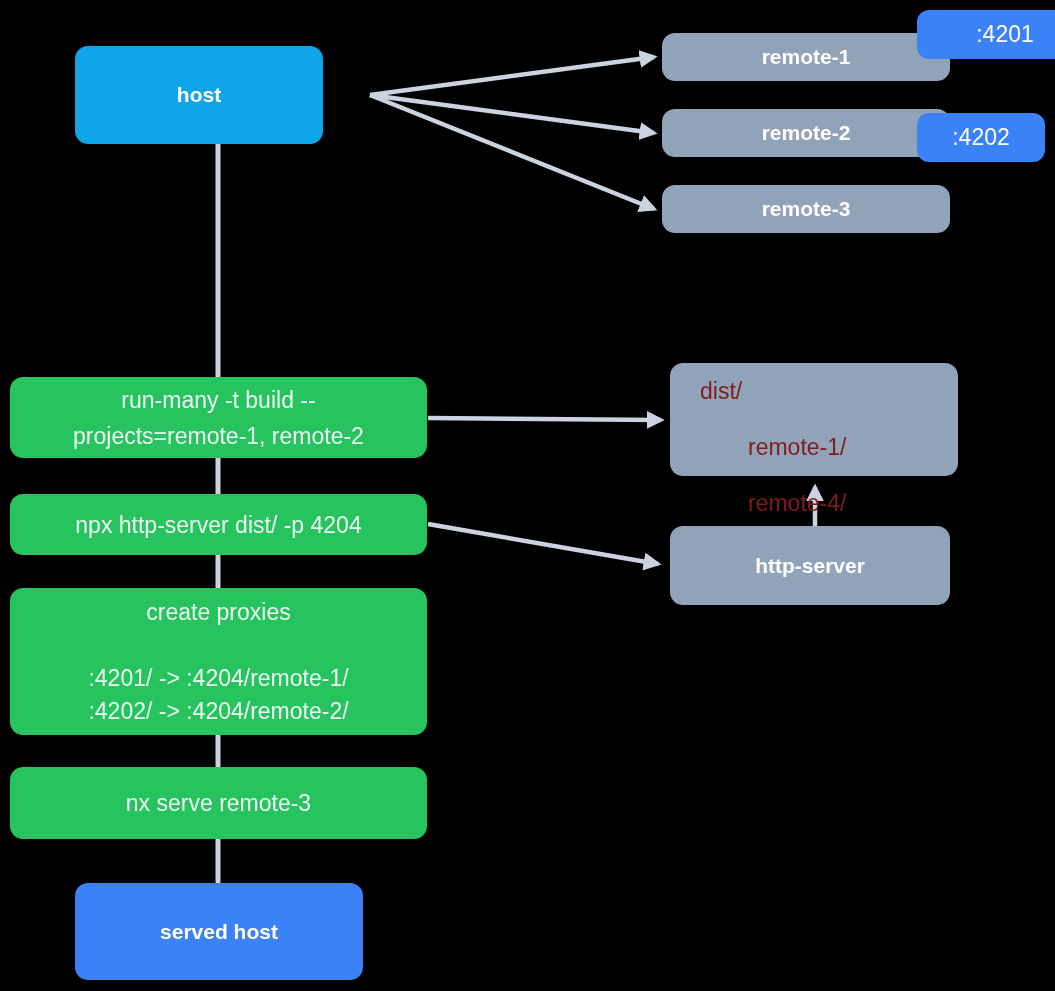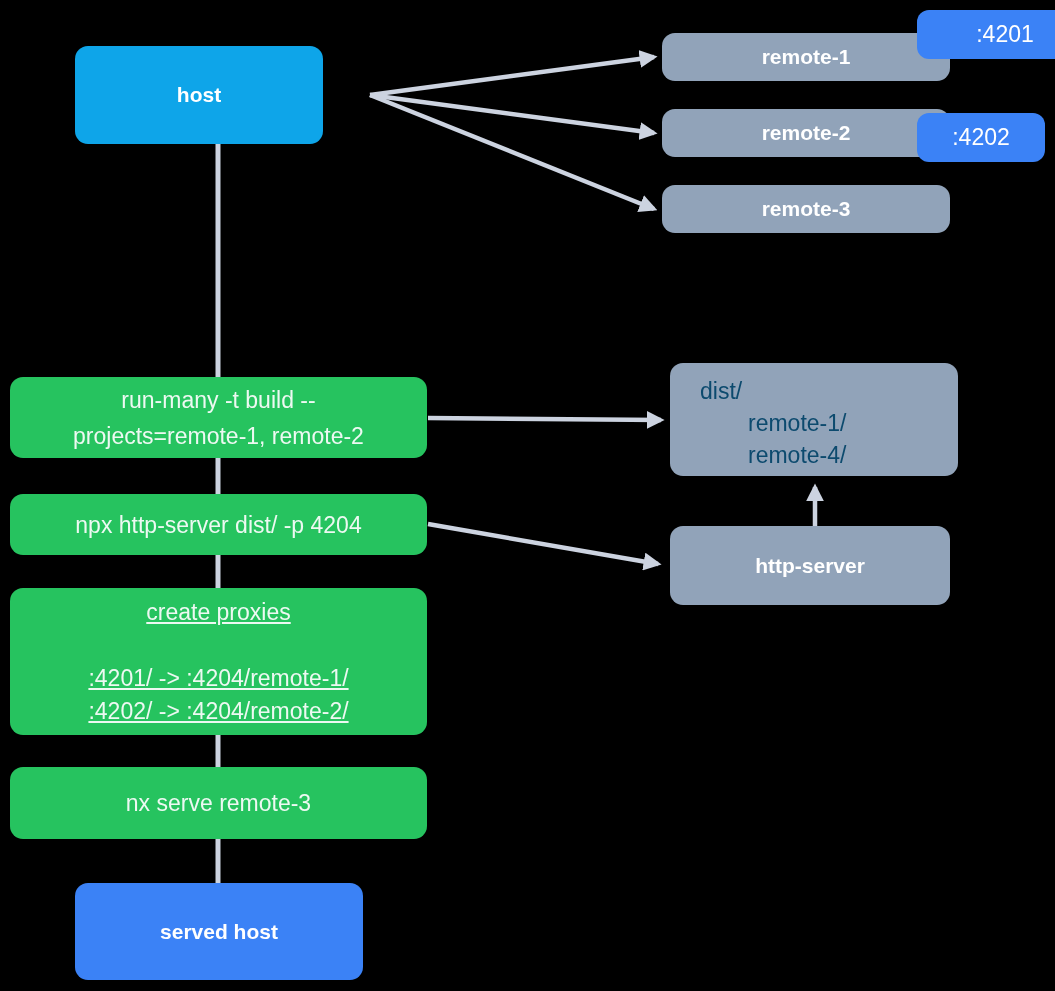--- a/index.html
+++ b/index.html
@@ -35,27 +35,27 @@
   .b1{top:10px;padding-left:24px;} .b2{top:96px;margin-top:17px;} .b3{top:171px;}
   .cmd{
     left:10px;width:417px;background:#26c35f;
     font-size:23px;color:#edf9f2;text-align:center;
   }
   .cmd .line{display:block;line-height:36px;min-height:36px;}
   .cmd4 .line{line-height:33px;min-height:33px;}
   .cmd1{top:279px;height:62px;}
   .cmd2{top:377px;height:81px;}
   .cmd3{top:494px;height:61px;}
-  .cmd4{top:588px;height:147px;text-decoration:underline;}
+  .cmd4{top:588px;height:147px;}
   .cmd5{top:767px;height:72px;}
   .dist-node{
     left:670px;top:363px;width:288px;height:113px;background:#91a3b9;
     align-items:flex-start;justify-content:flex-start;
     padding:12px 10px 10px 30px;
-    font-size:23px;color:#0c4a6e;text-align:left;
+    font-size:23px;color:#7f1d1d;text-align:left;gap:24px;
   }
   .dist-node .line{display:block;line-height:32px;min-height:32px;}
   .dist-node .indent{padding-left:48px;}
   .http-node{left:670px;top:526px;width:280px;height:79px;background:#91a3b9;}
 </style>
 </head>
 <body>
 
 <div id="canvas">
 

